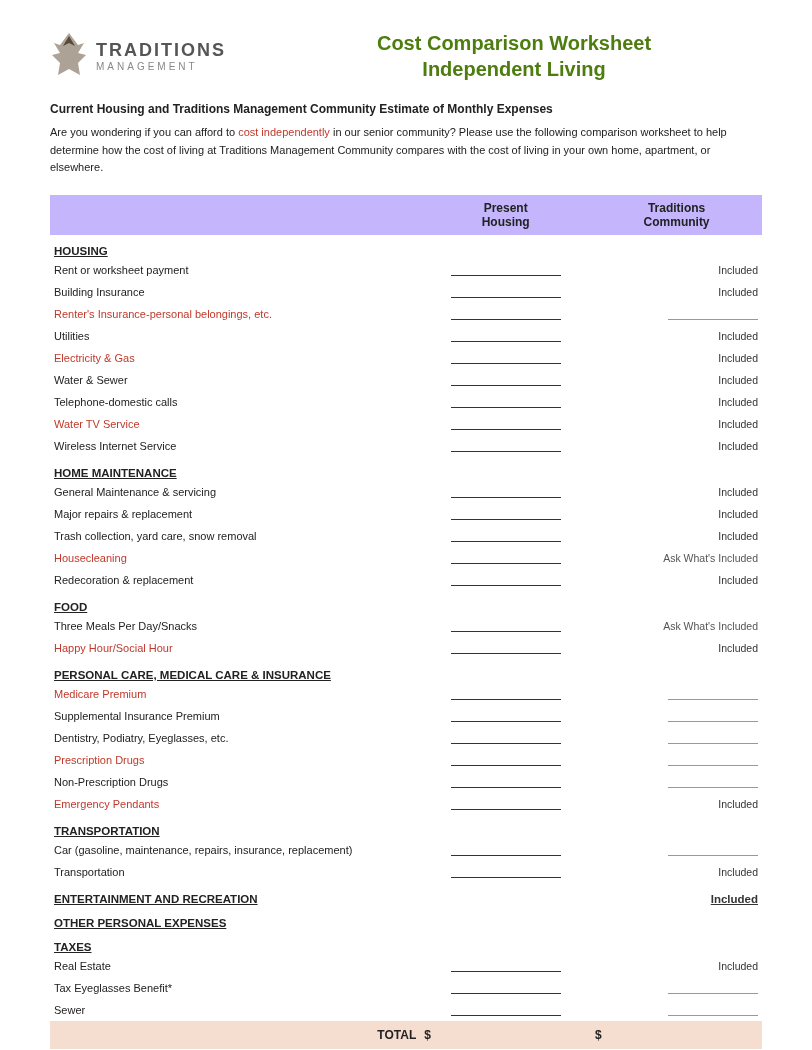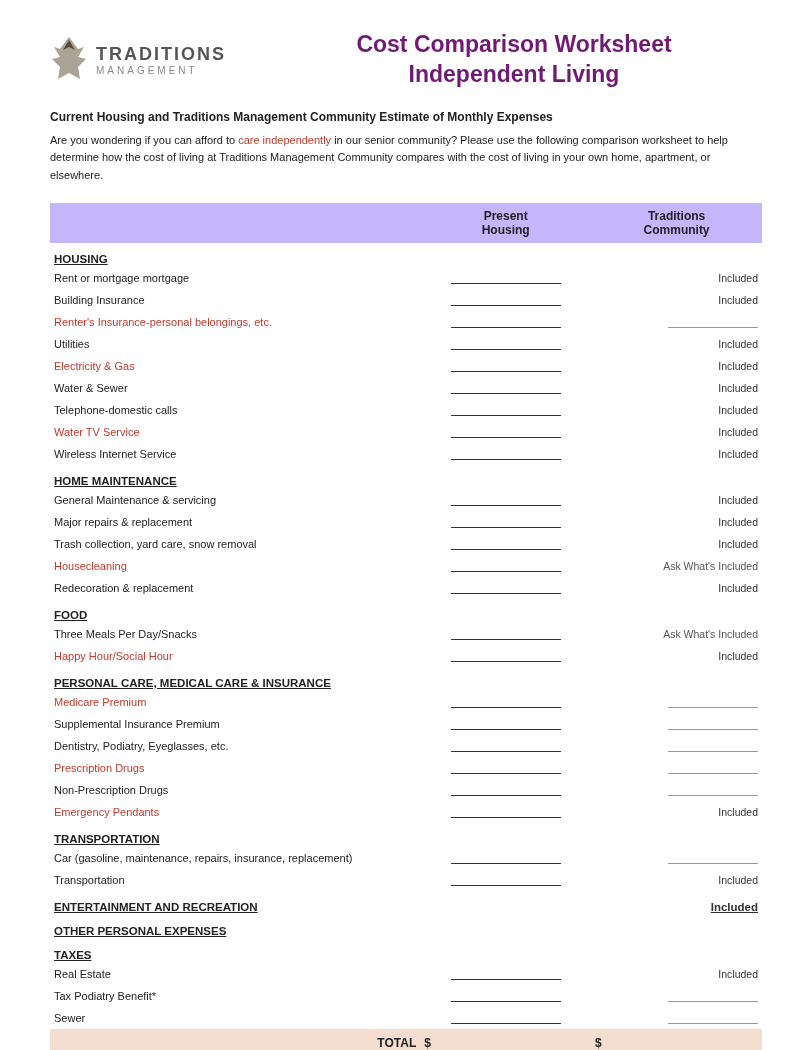--- a/index.html
+++ b/index.html
@@ -41,23 +41,23 @@
     .logo-management {
       font-size: 10px;
       letter-spacing: 3px;
       color: #888;
     }
     .title-block {
       flex: 1;
       text-align: center;
     }
     .title-block h1 {
-      font-size: 23px;
-      font-weight: bold;
-      color: #701a75;
+      font-size: 20px;
+      font-weight: bold;
+      color: #4d7c0f;
       line-height: 1.3;
     }
     .section-heading {
       font-size: 12px;
       font-weight: bold;
       margin-bottom: 8px;
       margin-top: 2px;
     }
     .intro-text {
       font-size: 11px;
@@ -161,39 +161,39 @@
   <div class="title-block">
     <h1>
       <span>Cost Comparison Worksheet</span><br>
       <span>Independent Living</span>
     </h1>
   </div>
 </div>
 
 <div class="section-heading">Current Housing and Traditions Management Community Estimate of Monthly Expenses</div>
 <div class="intro-text">
-  Are you wondering if you can afford to <span class="highlight">care independently</span> in our senior community?  Please use the following comparison worksheet to help determine how the cost of living at Traditions Management Community compares with the cost of living in your own home, apartment, or elsewhere.
+  Are you wondering if you can afford to <span class="highlight">cost independently</span> in our senior community?  Please use the following comparison worksheet to help determine how the cost of living at Traditions Management Community compares with the cost of living in your own home, apartment, or elsewhere.
 </div>
 
 <table>
   <thead>
     <tr>
       <th class="col-header col-item"></th>
       <th class="col-header col-present">Present<br>Housing</th>
       <th class="col-header col-traditions">Traditions<br>Community</th>
     </tr>
   </thead>
   <tbody id="table-body">
   <tr class="row-section-header">
         <td>HOUSING</td>
         <td></td>
         <td class="traditions-value"></td>
       </tr>
       <tr class="row-item">
-        <td class="item-label">Rent or mortgage mortgage</td>
+        <td class="item-label">Rent or worksheet payment</td>
         <td style="text-align: center;"><span class="input-line"></span></td>
         <td class="traditions-value">Included</td>
       </tr>
       <tr class="row-item">
         <td class="item-label">Building Insurance</td>
         <td style="text-align: center;"><span class="input-line"></span></td>
         <td class="traditions-value">Included</td>
       </tr>
       <tr class="row-item">
         <td class="item-label red">Renter's Insurance-personal belongings, etc.</td>
@@ -339,21 +339,21 @@
         <td>TAXES</td>
         <td></td>
         <td class="traditions-value"></td>
       </tr>
       <tr class="row-item">
         <td class="item-label">Real Estate</td>
         <td style="text-align: center;"><span class="input-line"></span></td>
         <td class="traditions-value">Included</td>
       </tr>
       <tr class="row-item">
-        <td class="item-label">Tax Podiatry Benefit*</td>
+        <td class="item-label">Tax Eyeglasses Benefit*</td>
         <td style="text-align: center;"><span class="input-line"></span></td>
         <td class="traditions-value"><span class="empty-line"></span></td>
       </tr>
       <tr class="row-item">
         <td class="item-label">Sewer</td>
         <td style="text-align: center;"><span class="input-line"></span></td>
         <td class="traditions-value"><span class="empty-line"></span></td>
       </tr>
       <tr class="total-row">
         <td class="total-label">TOTAL</td>

